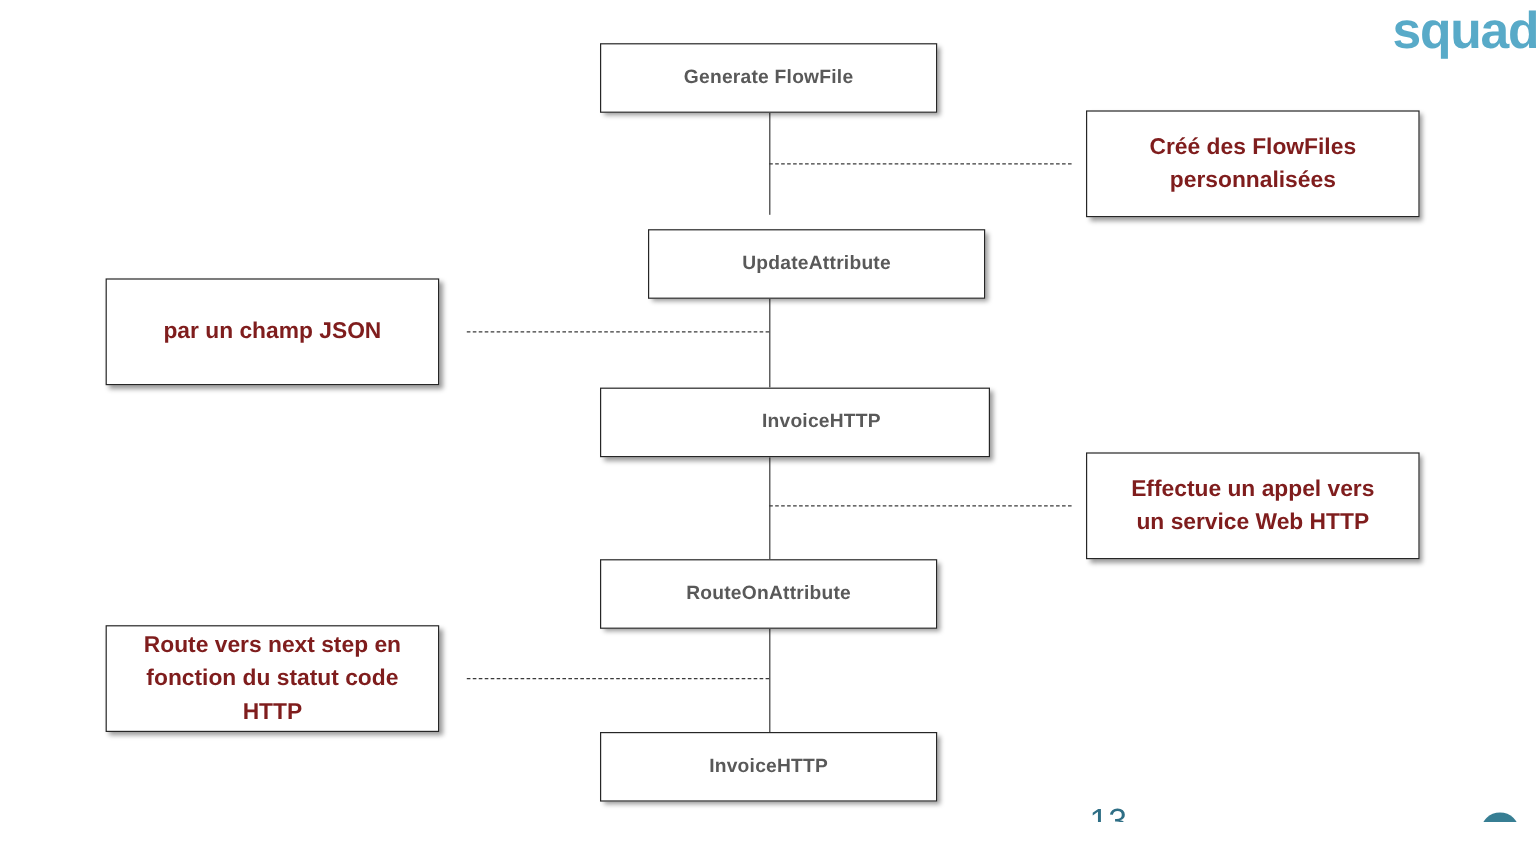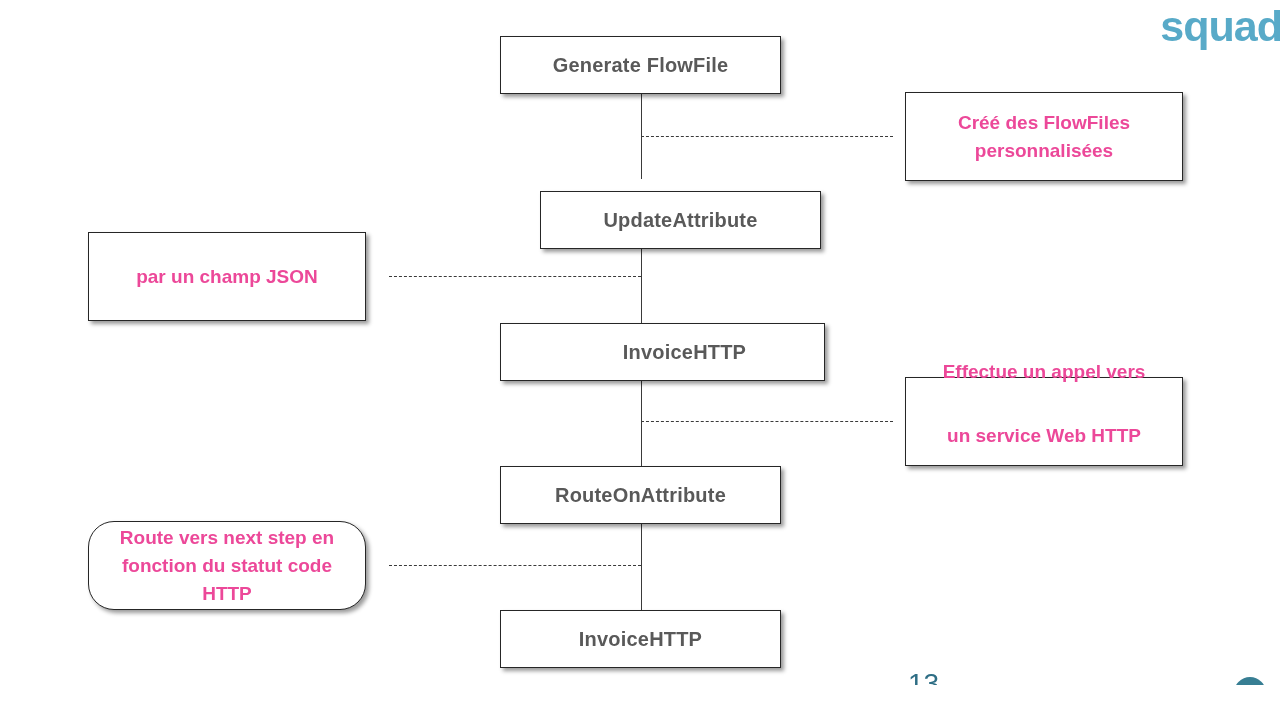--- a/index.html
+++ b/index.html
@@ -16,40 +16,40 @@
     position: absolute;
     left: 500px;
     width: 279px;
     height: 56px;
     background: #ffffff;
     border: 1px solid #262626;
     box-shadow: 3px 3px 4px rgba(0,0,0,0.40);
     display: flex;
     align-items: center;
     justify-content: center;
-    font-size: 20px;
+    font-size: 16px;
     font-weight: bold;
     color: #595959;
     letter-spacing: 0.2px;
   }
   
   .ann {
     position: absolute;
     width: 276px;
     height: 87px;
     background: #ffffff;
     border: 1px solid #262626;
     box-shadow: 3px 3px 4px rgba(0,0,0,0.40);
     display: flex;
     flex-direction: column;
     align-items: center;
     justify-content: center;
     font-size: 19px;
     font-weight: bold;
-    color: #ec4899;
+    color: #7f1d1d;
     text-align: center;
   }
   .ann .line { line-height: 28px; white-space: nowrap; }
   
   .vline {
     position: absolute;
     left: 641px;
     width: 0;
     border-left: 1px solid #3a3a3a;
   }
@@ -129,27 +129,27 @@
 
   <div class="ann" style="left:905px; top:92px;">
     <div class="line">Créé des FlowFiles</div>
     <div class="line">personnalisées</div>
   </div>
 
   <div class="ann" style="left:88px; top:232px;">
     <div class="line">par un champ JSON</div>
   </div>
 
-  <div class="ann" style="left:905px; top:377px;gap:36px;">
+  <div class="ann" style="left:905px; top:377px;">
     <div class="line">Effectue un appel vers</div>
     <div class="line">un service Web HTTP</div>
     <div class="line"></div>
   </div>
 
-  <div class="ann" style="left:88px; top:521px;border-radius:26px;">
+  <div class="ann" style="left:88px; top:521px;">
     <div class="line">Route vers next step en</div>
     <div class="line">fonction du statut code</div>
     <div class="line">HTTP</div>
   </div>
 
   <div class="page-number">13</div>
   <div class="page-badge">
     <span>13</span>
   </div>
 

